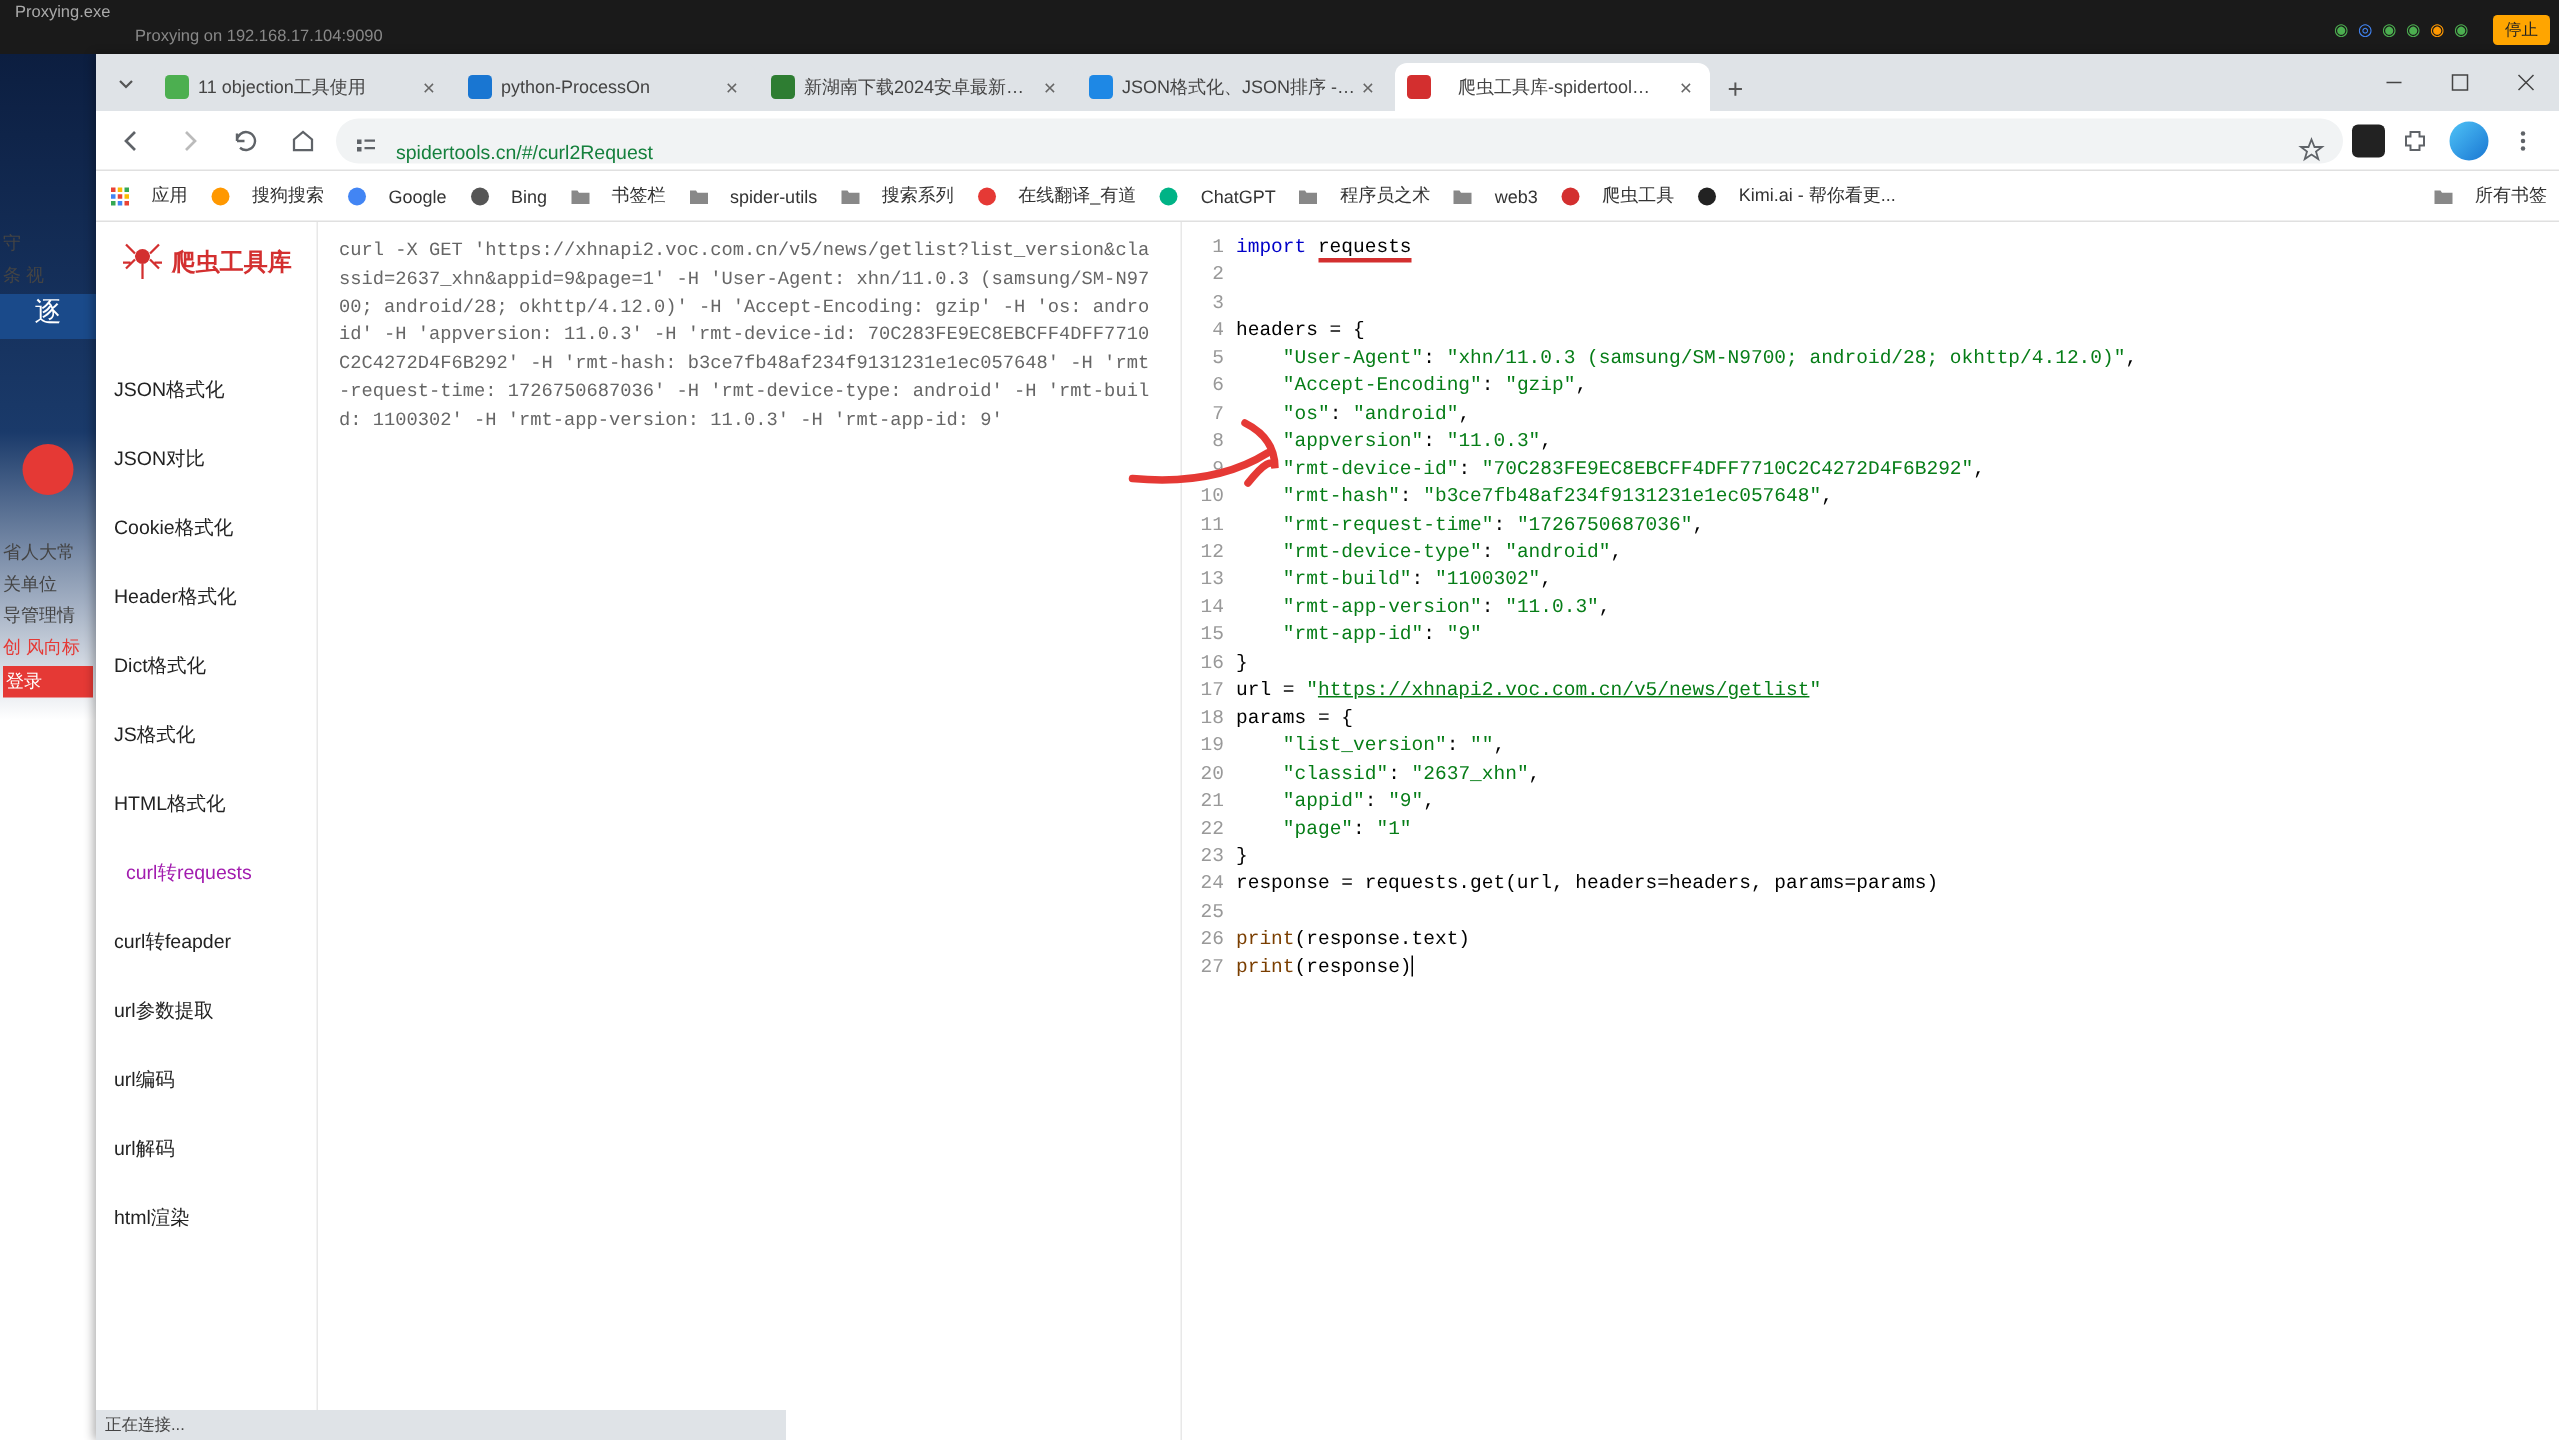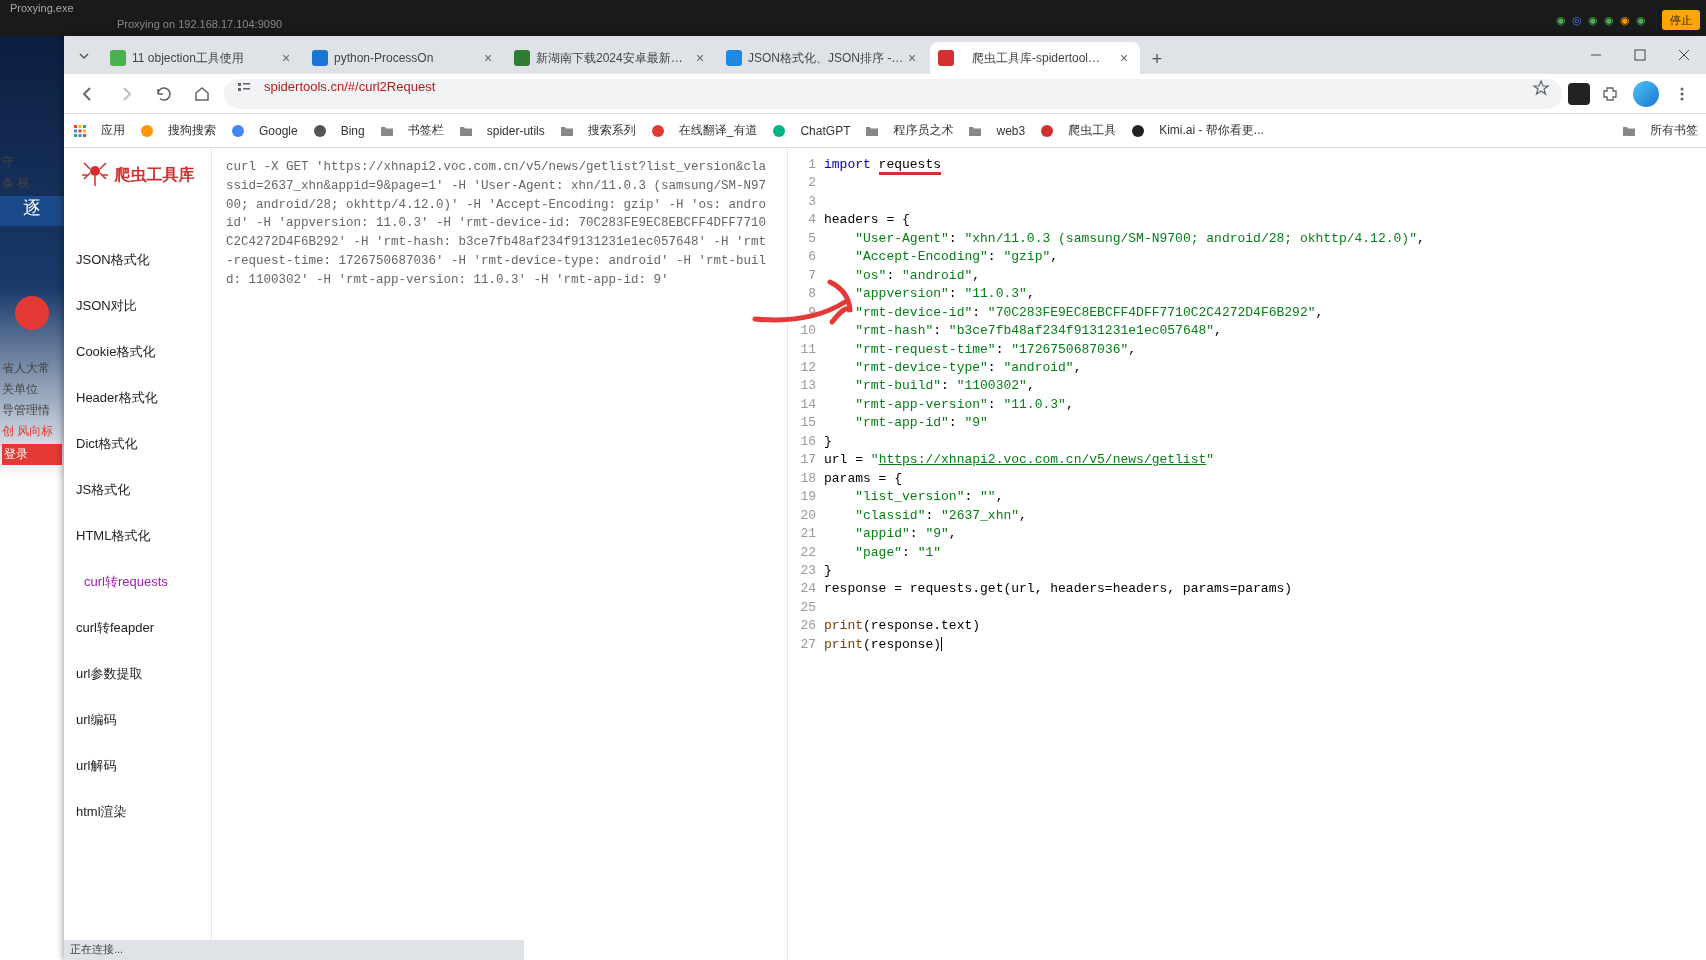--- a/index.html
+++ b/index.html
@@ -25,21 +25,21 @@
   position: absolute;
   left: 0; top: 0; width: 1706px; height: 36px;
   background: #1a1a1a;
   color: #888;
   font-size: 11px;
   padding-left: 10px;
   line-height: 16px;
   z-index: 1;
 }
 .top-dark .title { color: #aaa; }
-.top-dark .proxy { color: #888; margin-left: 107px; }
+.top-dark .proxy { color: #888; margin-left: 80px; }
 .top-btn-stop {
   position:absolute; right: 6px; top: 10px;
   background:#ffa500; color:#222; font-size:11px;
   padding:2px 8px; border-radius:3px;
 }
 .top-dots { position:absolute; right:60px; top:12px; display:flex; gap:6px;}
 .top-dots span{ width:10px;height:10px;display:inline-block;}
 
 .chrome {
   position: absolute;
@@ -97,23 +97,23 @@
   padding: 0 8px;
   gap: 6px;
 }
 .nav-btn { width:32px;height:32px;display:flex;align-items:center;justify-content:center;color:#5f6368;border-radius:16px;}
 .nav-btn.disabled{color:#bbb;}
 .addr-bar {
   flex:1;
   height: 30px;
   background: #f1f3f4;
   border-radius: 15px;
-  display:flex;align-items:flex-start;
+  display:flex;align-items:flex-end;
   padding:0 12px;
-  color:#b91c1c;
+  color:#15803d;
   font-size:13px;
 }
 .addr-bar .site-btn{width:20px;height:20px;margin-right:8px;color:#5f6368;}
 .addr-right {display:flex;gap:4px;align-items:center;}
 .addr-right .ico{width:32px;height:32px;display:flex;align-items:center;justify-content:center;color:#5f6368;}
 .avatar-circle{width:26px;height:26px;border-radius:13px;background:linear-gradient(135deg,#4fc3f7,#1976d2);}
 
 .bookmarks {
   height: 34px;
   background:#fff;

